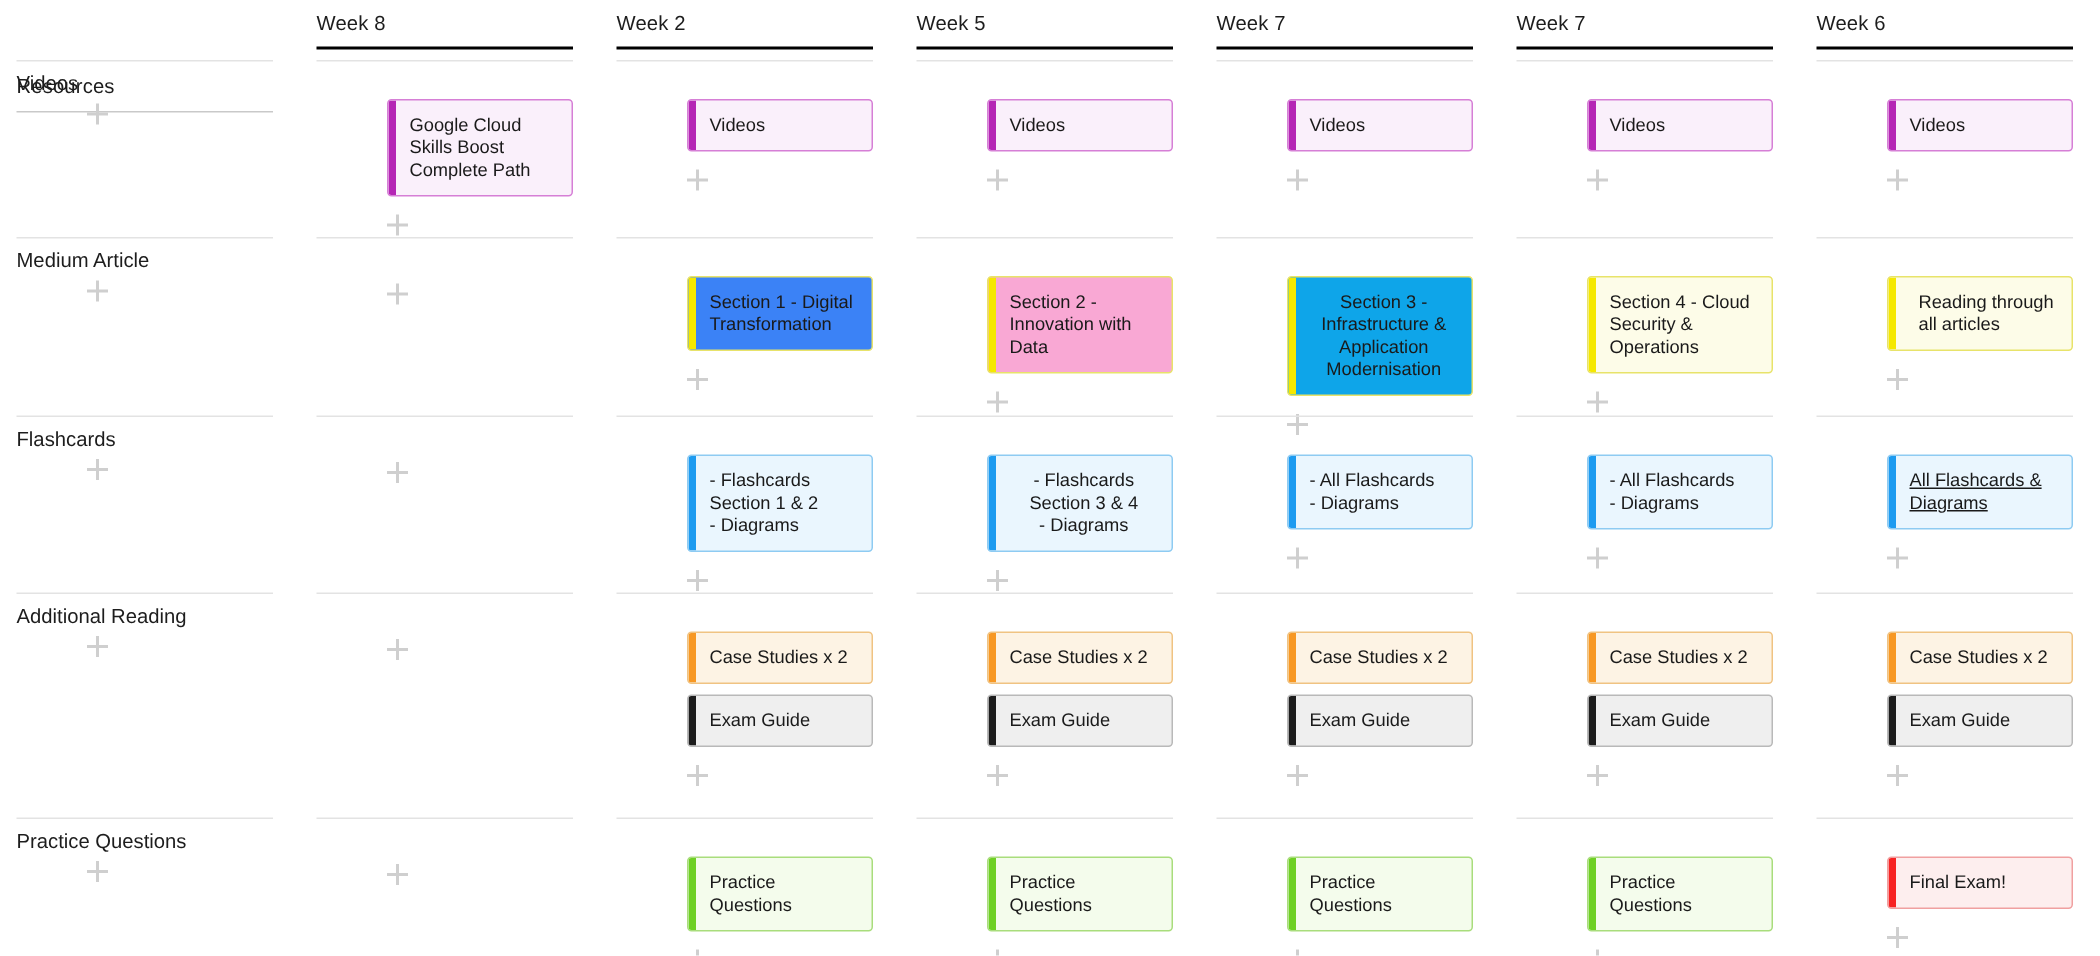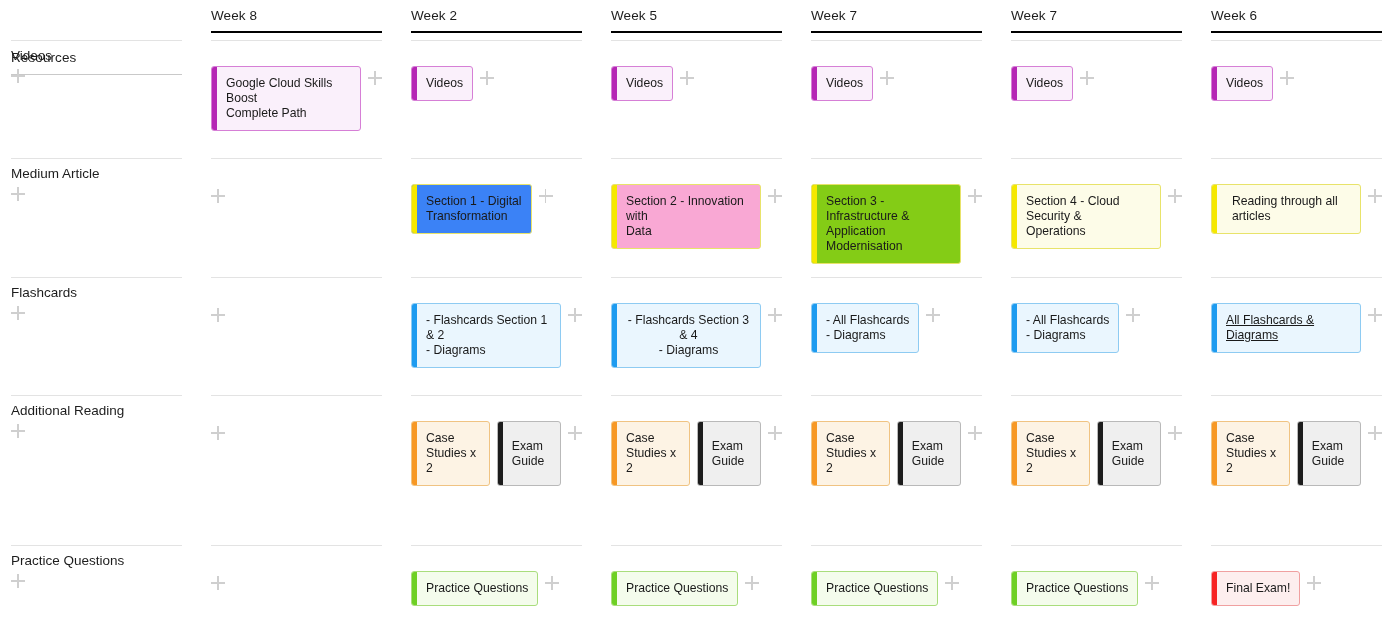--- a/index.html
+++ b/index.html
@@ -104,22 +104,23 @@
     font-size: 13.5px;
     line-height: 16px;
     color: #1d1d1d;
     padding-top: 8px;
     white-space: nowrap;
   }
 
   .cell-inner {
     padding-top: 26px;
     display: flex;
-    flex-direction: row;
+    flex-direction: column;
     gap: 7px;
+    margin-left: 47px;
   }
   .cell-inner.with-title { padding-top: 0; }
 
   
   .card {
     position: relative;
     border-radius: 3px;
     border: 1px solid #cccccc;
     background: #fafafa;
     padding: 9px 9px 9px 14px;
@@ -438,21 +439,21 @@
               <span class="card-text">Videos</span>
             </div>
             <div class="add-slot">
               <div class="add-btn" title="Add"></div>
             </div>
           </div>
         </div>
         <div class="row-cell h-medium">
           <div class="row-rule"></div>
           <div class="cell-inner">
-            <div class="card two-line" style="background: #84cc16; border-color: rgb(232, 227, 106);">
+            <div class="card two-line" style="background: #0ea5e9; border-color: rgb(232, 227, 106); text-align: center;">
               <span class="accent" style="background: rgb(245, 232, 0);"></span>
               <span class="card-text">Section 3 - Infrastructure &amp;
 Application Modernisation</span>
             </div>
             <div class="add-slot">
               <div class="add-btn" title="Add"></div>
             </div>
           </div>
         </div>
         <div class="row-cell h-flash">

